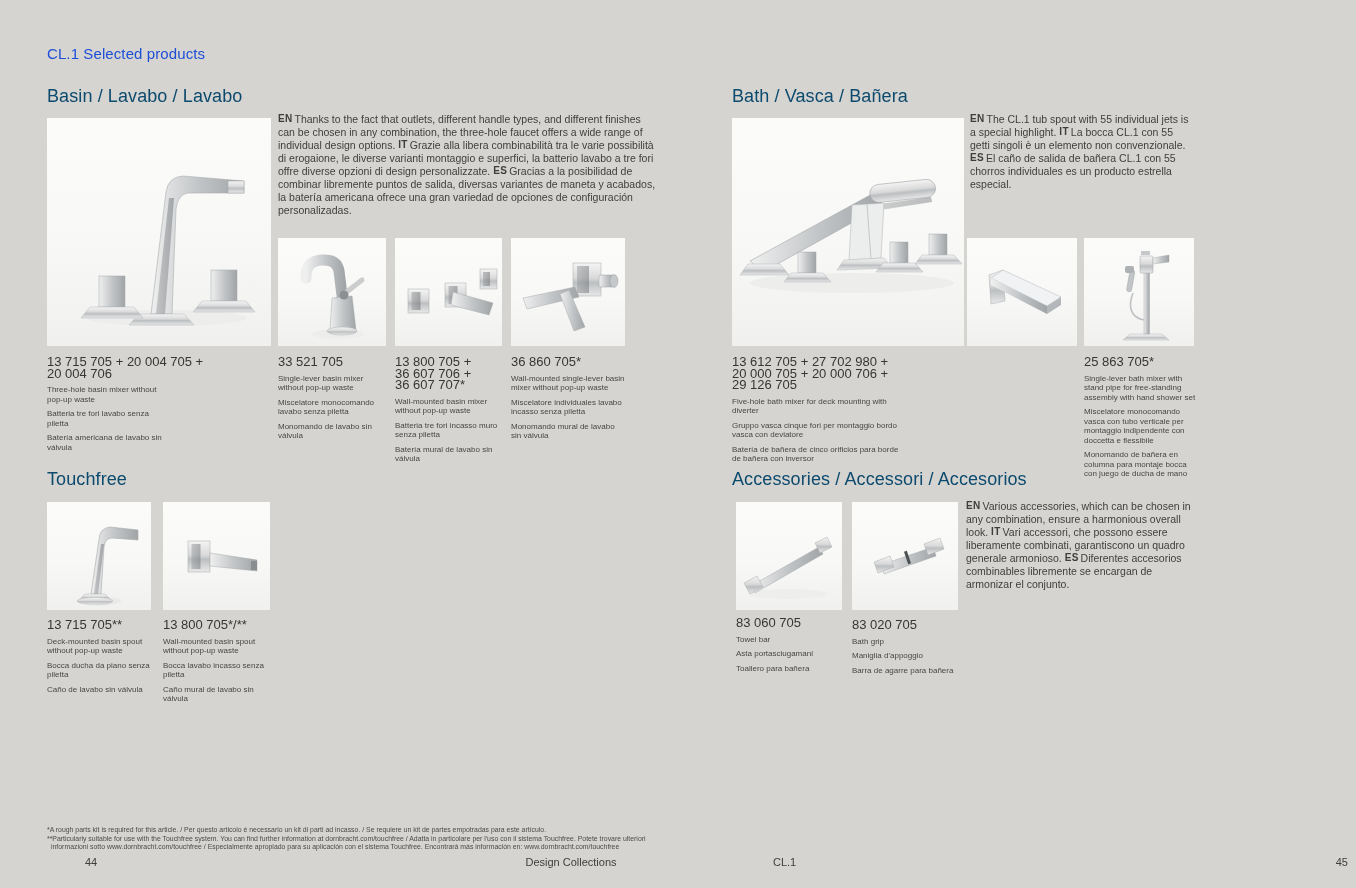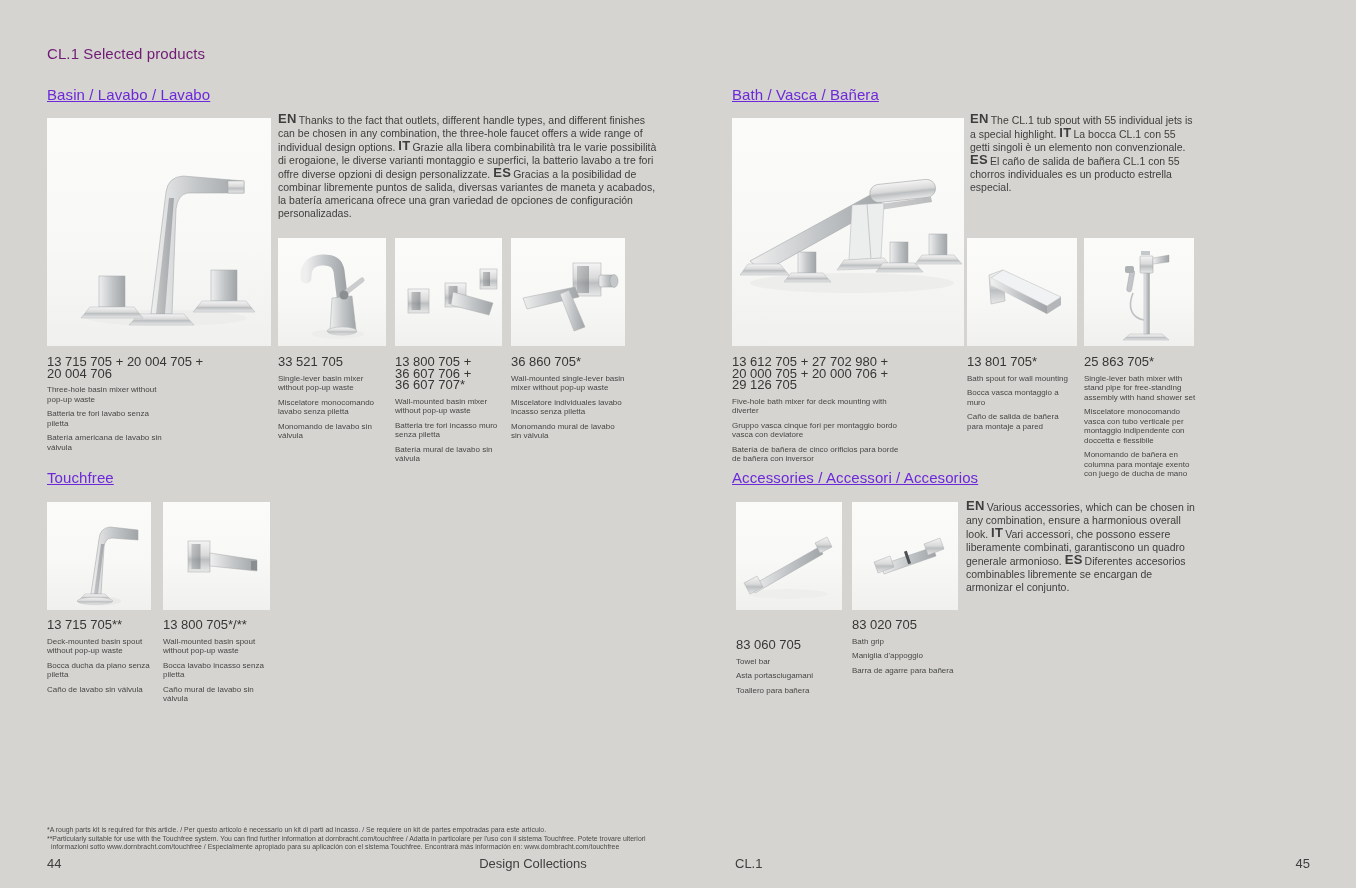--- a/index.html
+++ b/index.html
@@ -1,28 +1,28 @@
 <!DOCTYPE html>
 <html><head>
 <meta charset="utf-8">
 <style>
   html,body{margin:0;padding:0;background:#d5d4d0;}
   .page{position:relative;width:1356px;height:888px;background:#d5d4d0;overflow:hidden;
         font-family:"Liberation Sans","DejaVu Sans",sans-serif;color:#3b3b3b;}
   .abs{position:absolute;}
-  .h1{font-size:15px;color:#701a75;letter-spacing:.1px;}
-  .h2{font-size:15px;color:#6d28d9;letter-spacing:.1px;text-decoration:underline;}
+  .h1{font-size:15px;color:#1d4ed8;letter-spacing:.1px;}
+  .h2{font-size:18px;color:#0c4a6e;letter-spacing:.1px;}
   .imgbox{position:absolute;background:linear-gradient(180deg,#fbfbf9 0%,#f8f8f6 55%,#f0f0ee 100%);}
   .imgbox svg{display:block;width:100%;height:100%;}
   .intro{font-size:10.5px;line-height:13px;color:#3e3e3e;}
-  .lang{font-weight:700;font-size:13px;letter-spacing:.3px;position:relative;top:-1.5px;padding-right:2px;}
+  .lang{font-weight:700;font-size:10px;letter-spacing:.3px;position:relative;top:-1.5px;padding-right:2px;}
   .code{font-size:13px;line-height:11.5px;color:#363636;margin-bottom:6px;}
   .desc{font-size:8px;line-height:9.5px;color:#474747;margin-bottom:5px;}
   .fnote{font-size:6.9px;line-height:8.6px;color:#4a4a4a;}
-  .pfoot{font-size:13px;color:#3e3e3e;}
+  .pfoot{font-size:11px;color:#3e3e3e;margin-left:38px;}
   .defs{position:absolute;width:0;height:0;}
 </style>
 </head>
 <body>
 
 <div class="page">
 
   <svg class="defs" aria-hidden="true">
     <defs>
       <linearGradient id="chrome" x1="0" y1="0" x2="0" y2="1">
@@ -208,31 +208,25 @@
       <path d="M49,55 C43,70 48,80 60,82" fill="none" stroke="#bfc2c4" stroke-width="1.6"></path>
     </svg>
   </div>
 
   <div class="abs" style="left:732px;top:356px;width:228px">
     <div class="code" style="max-width:200px">13&nbsp;612&nbsp;705 + 27&nbsp;702&nbsp;980 + 20&nbsp;000&nbsp;705 + 20&nbsp;000&nbsp;706 + 29&nbsp;126&nbsp;705</div>
     <div class="desc" style="max-width:172px">Five-hole bath mixer for deck mounting with diverter</div>
     <div class="desc" style="max-width:172px">Gruppo vasca cinque fori per montaggio bordo vasca con deviatore</div>
     <div class="desc" style="max-width:172px">Batería de bañera de cinco orificios para borde de bañera con inversor</div>
   </div>
-  <div class="abs" style="left:967px;top:356px;width:108px">
-    <div class="code">13&nbsp;801&nbsp;705*</div>
-    <div class="desc">Bath spout for wall mounting</div>
-    <div class="desc">Bocca vasca montaggio a muro</div>
-    <div class="desc">Caño de salida de bañera para montaje a pared</div>
-  </div>
   <div class="abs" style="left:1084px;top:356px;width:114px">
     <div class="code">25&nbsp;863&nbsp;705*</div>
     <div class="desc">Single-lever bath mixer with stand pipe for free-standing assembly with hand shower set</div>
     <div class="desc">Miscelatore monocomando vasca con tubo verticale per montaggio indipendente con doccetta e flessibile</div>
-    <div class="desc">Monomando de bañera en columna para montaje exento con juego de ducha de mano</div>
+    <div class="desc">Monomando de bañera en columna para montaje bocca con juego de ducha de mano</div>
   </div>
 
   <div class="abs h2" style="left:732px;top:469px">Accessories / Accessori / Accesorios</div>
 
   <div class="imgbox" style="left:736px;top:502px;width:106px;height:108px">
     <svg viewBox="0 0 106 108">
       <ellipse cx="52" cy="92" rx="40" ry="5" fill="#eeeeec"></ellipse>
       <path d="M15,84 L83,45 L87,52 L19,91 Z" fill="url(#chromeH)" stroke="#a5a8aa" stroke-width="0.5"></path>
       <path d="M8,81 L21,74 L27,85 L14,92 Z" fill="url(#chrome)" stroke="#aaadaf" stroke-width="0.5"></path>
       <path d="M79,41 L91,35 L96,45 L84,51 Z" fill="url(#chrome)" stroke="#aaadaf" stroke-width="0.5"></path>
@@ -245,21 +239,21 @@
       <path d="M22,60 L38,54 L42,65 L26,71 Z" fill="url(#chrome)" stroke="#aaadaf" stroke-width="0.5"></path>
       <path d="M72,42 L88,36 L92,47 L76,53 Z" fill="url(#chrome)" stroke="#aaadaf" stroke-width="0.5"></path>
       <rect x="54" y="49" width="3" height="13" fill="#4e5154" transform="rotate(-19 55.5 55.5)"></rect>
     </svg>
   </div>
 
   <div class="abs intro" style="left:966px;top:500px;width:232px">
     <span class="lang">EN</span><span>Various accessories, which can be chosen in any combination, ensure a harmonious overall look. </span><span class="lang">IT</span><span>Vari accessori, che possono essere liberamente combinati, garantiscono un quadro generale armonioso. </span><span class="lang">ES</span><span>Diferentes accesorios combinables libremente se encargan de armonizar el conjunto.</span>
   </div>
 
-  <div class="abs" style="left:736px;top:639px;width:112px">
+  <div class="abs" style="left:736px;top:617px;width:112px">
     <div class="code">83&nbsp;060&nbsp;705</div>
     <div class="desc">Towel bar</div>
     <div class="desc">Asta portasciugamani</div>
     <div class="desc">Toallero para bañera</div>
   </div>
   <div class="abs" style="left:852px;top:619px;width:120px">
     <div class="code">83&nbsp;020&nbsp;705</div>
     <div class="desc">Bath grip</div>
     <div class="desc">Maniglia d'appoggio</div>
     <div class="desc">Barra de agarre para bañera</div>

